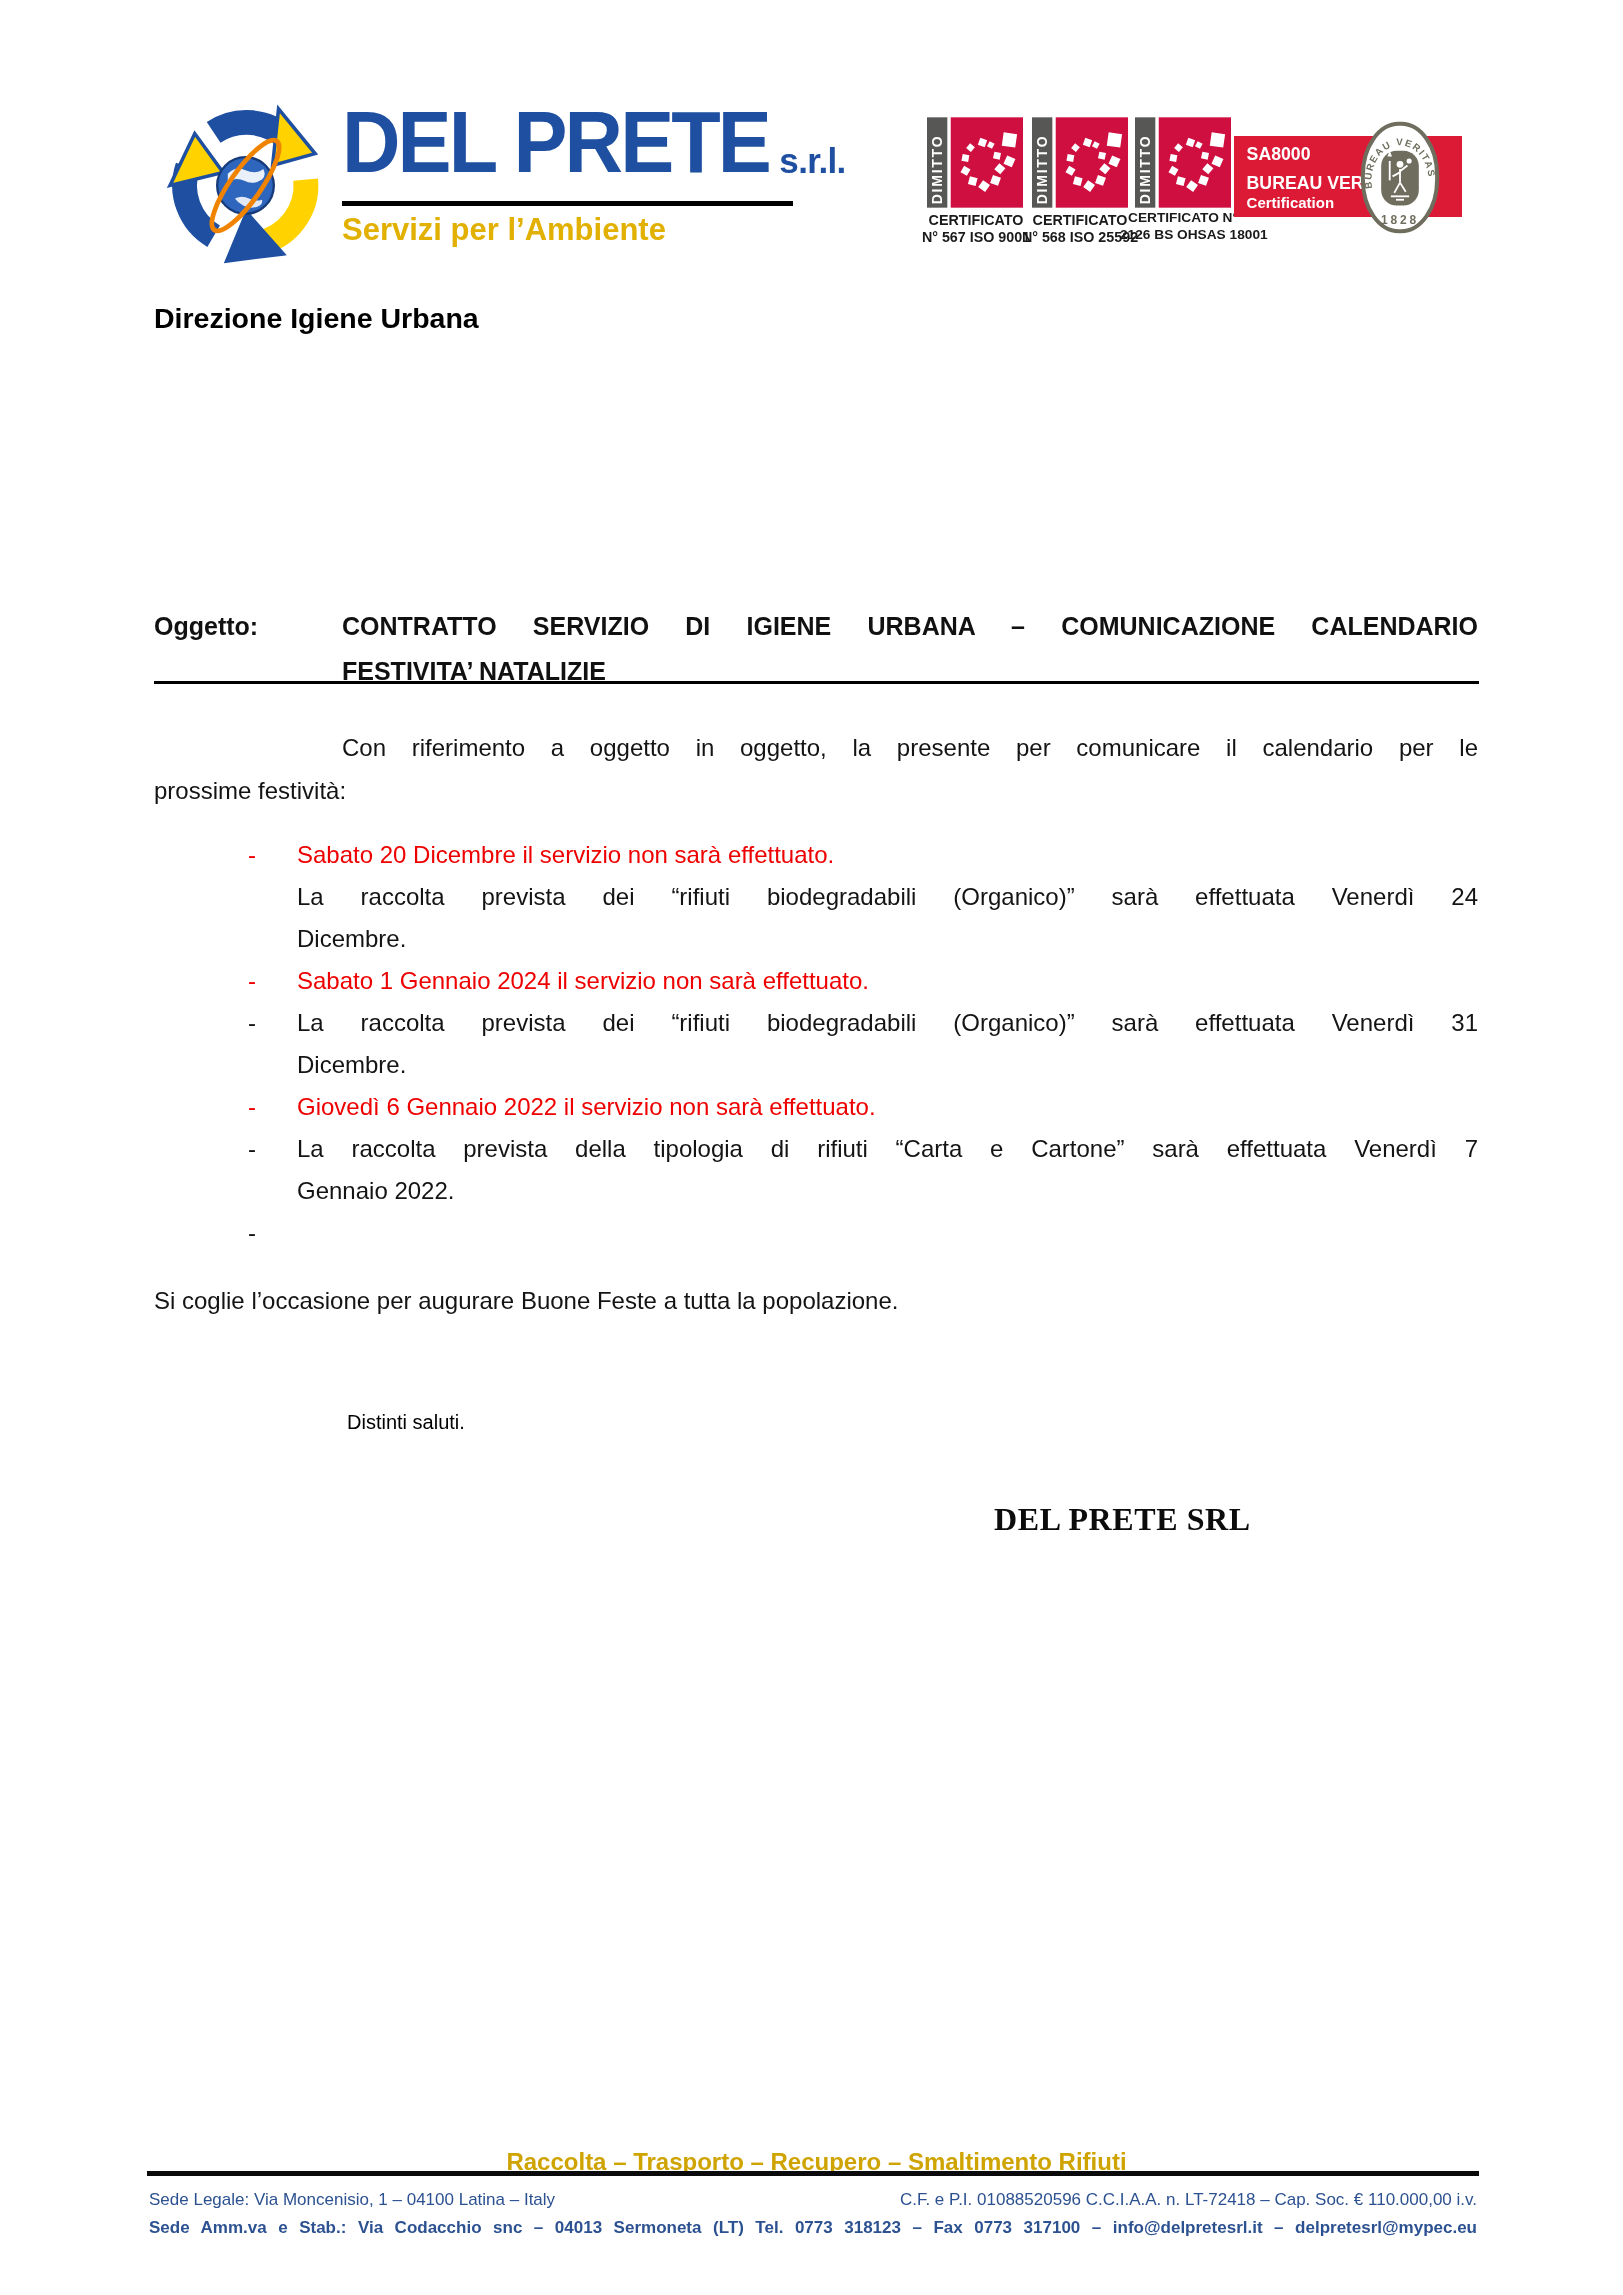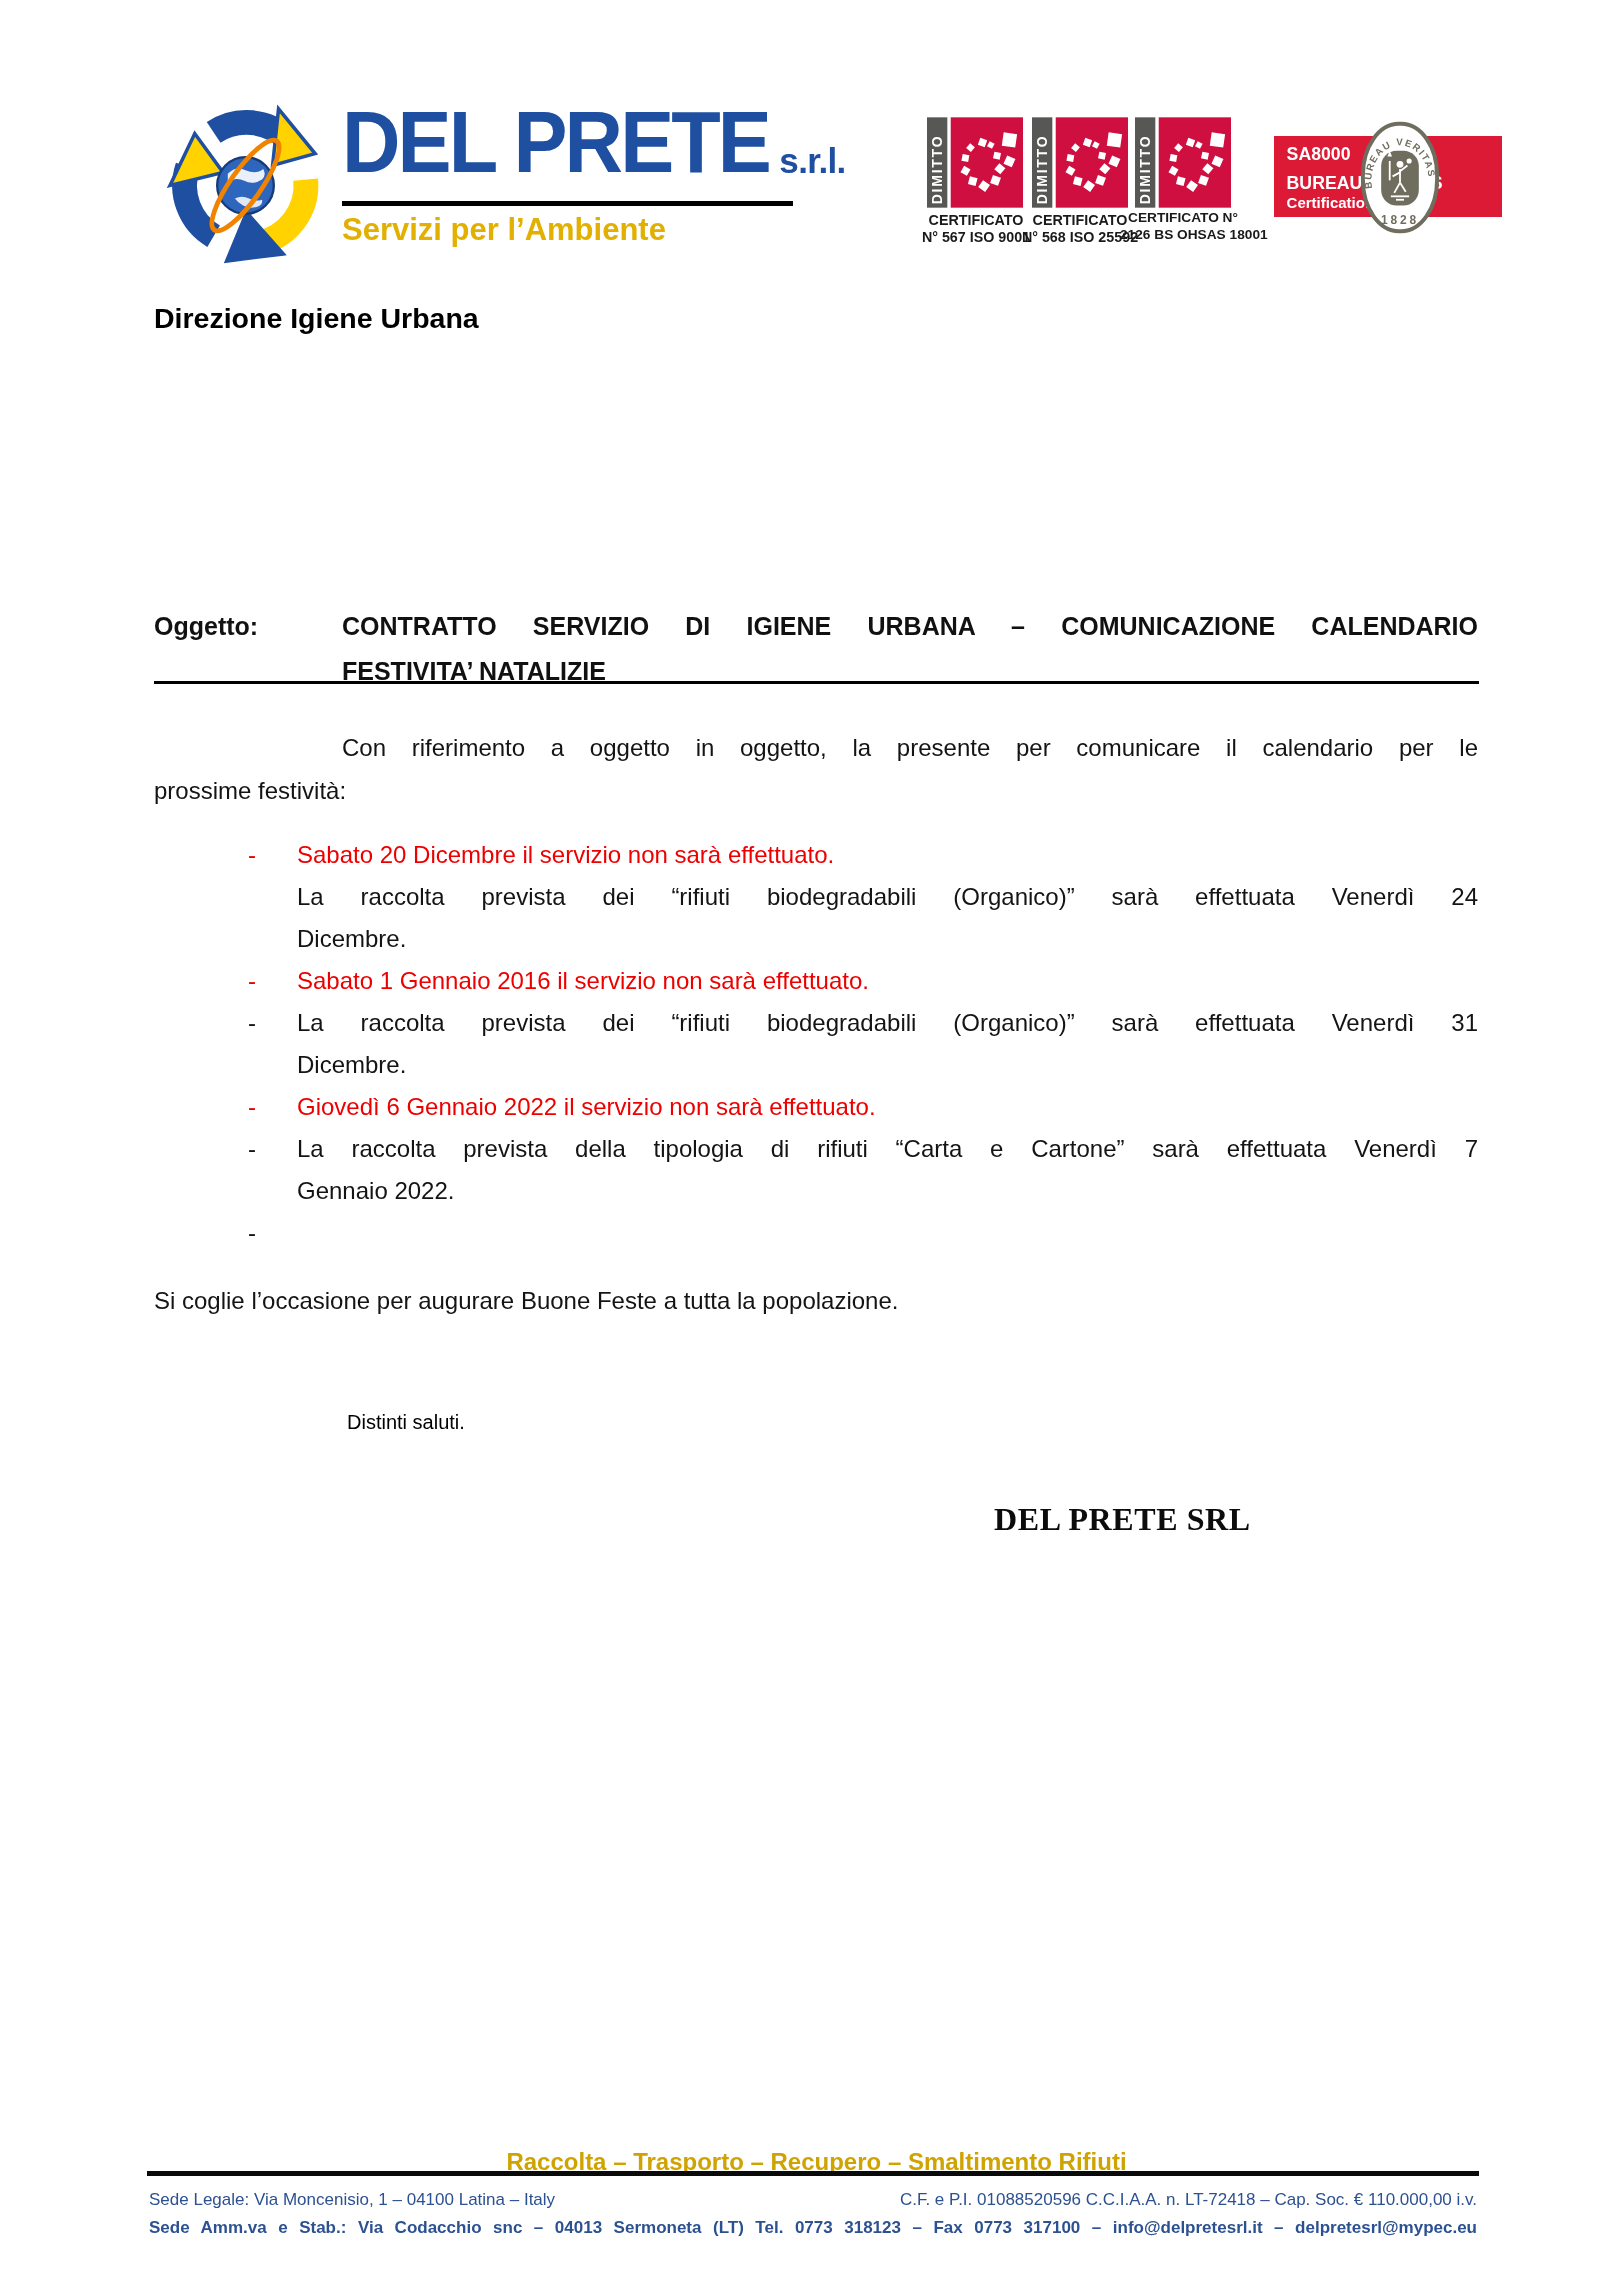--- a/index.html
+++ b/index.html
@@ -15,21 +15,21 @@
               transform:scaleY(1.08);transform-origin:bottom left;line-height:91px;white-space:nowrap;}
   .logo-suffix{font-size:35px;font-weight:800;color:#1E4FA1;letter-spacing:-0.6px;}
   .logo-underline{left:342px;top:201px;width:451px;height:5.1px;background:#000;}
   .logo-tagline{left:342px;top:212px;font-size:31px;font-weight:700;color:#E2B000;white-space:nowrap;text-align:right;}
 
   
   .badge{top:116px;width:96px;height:93px;}
   .badge svg{display:block;width:100%;height:100%;}
   .badge-caption{top:212px;width:126px;text-align:center;font-size:14.3px;font-weight:700;
                  line-height:16.5px;color:#1a1a1a;white-space:nowrap;}
-  .sa-panel{left:1274px;top:136px;width:228px;height:81px;background:#DD1A35;color:#fff;
+  .sa-panel{left:1234px;top:136px;width:228px;height:81px;background:#DD1A35;color:#fff;
             padding-left:12.6px;box-sizing:border-box;}
   .sa-l1{font-size:17.7px;font-weight:700;margin-top:8px;}
   .sa-l2{font-size:17.7px;font-weight:700;margin-top:8px;white-space:nowrap;}
   .sa-l3{font-size:15px;font-weight:700;margin-top:0px;}
   .seal{left:1360px;top:121px;width:80px;height:113px;}
   .seal svg{display:block;width:100%;height:100%;}
 
   
   .dept{left:154px;top:302px;font-size:28.5px;font-weight:700;color:#000;}
   .subject{left:154px;top:604px;width:1324px;font-size:25px;font-weight:700;line-height:45px;}
@@ -222,21 +222,21 @@
       <span class="dash">-</span>
       <div>Sabato 20 Dicembre il servizio non sarà effettuato.</div>
     </div>
     <div class="li">
       <span class="dash"></span>
       <div class="lj">La raccolta prevista dei “rifiuti biodegradabili (Organico)” sarà effettuata Venerdì 24</div>
       <div>Dicembre.</div>
     </div>
     <div class="li red">
       <span class="dash">-</span>
-      <div>Sabato 1 Gennaio 2016 il servizio non sarà effettuato.</div>
+      <div>Sabato 1 Gennaio 2024 il servizio non sarà effettuato.</div>
     </div>
     <div class="li">
       <span class="dash">-</span>
       <div class="lj">La raccolta prevista dei “rifiuti biodegradabili (Organico)” sarà effettuata Venerdì 31</div>
       <div>Dicembre.</div>
     </div>
     <div class="li red">
       <span class="dash">-</span>
       <div>Giovedì 6 Gennaio 2022 il servizio non sarà effettuato.</div>
     </div>

